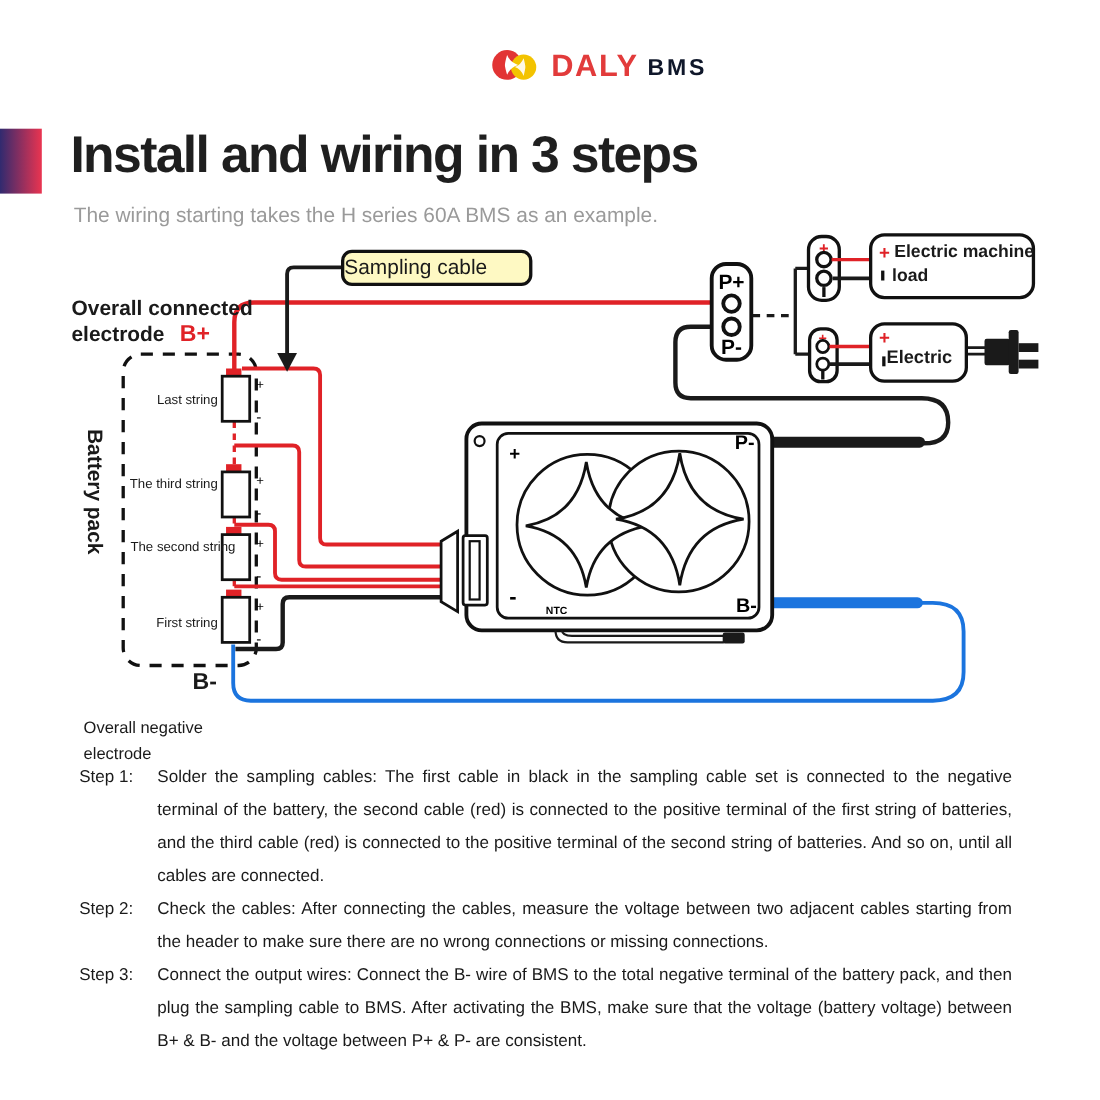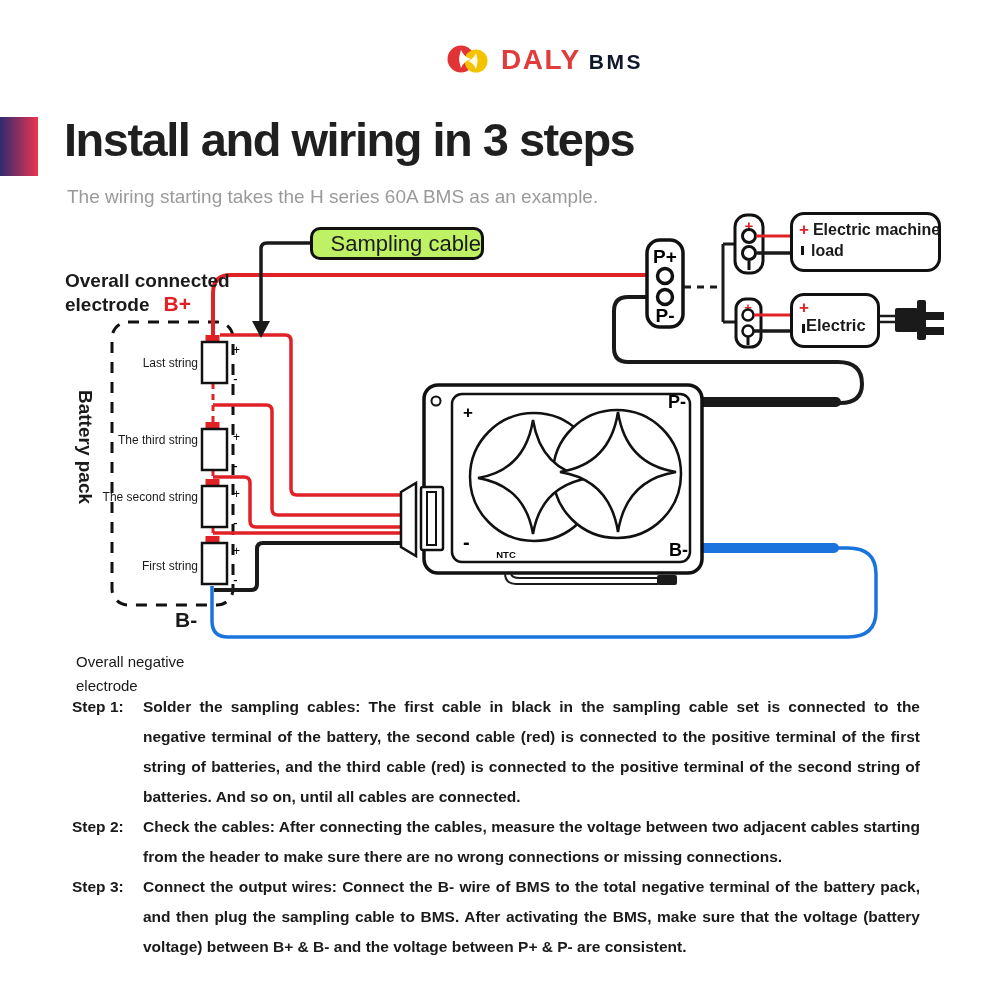--- a/index.html
+++ b/index.html
@@ -16,22 +16,22 @@
   
   .grad-bar{position:absolute;left:0;top:117px;width:38px;height:59px;
             background:linear-gradient(90deg,#312a6f,#ea3450);}
   .title{position:absolute;left:64px;top:112px;font-size:47px;font-weight:700;
          letter-spacing:-1.5px;color:#1f1f1f;white-space:nowrap;}
   .subtitle{position:absolute;left:67px;top:186px;font-size:19px;color:#9a9a9a;}
 
   
   .lbl{position:absolute;color:#1a1a1a;}
   .sampling-box{left:310px;top:227px;width:168px;height:27px;border:3px solid #111;
-                border-radius:10px;background:#bef264;text-align:right;line-height:27px;
-                font-size:22px;}
+                border-radius:10px;background:#fef9c3;text-align:left;line-height:27px;
+                font-size:19px;}
   .op{left:65px;top:269px;font-size:19px;font-weight:700;line-height:23px;}
   .bplus{color:#e02227;font-size:21px;font-weight:700;margin-left:14px;}
   .battery-pack{left:74px;top:390px;height:150px;font-size:19px;font-weight:700;
                 writing-mode:vertical-rl;}
   .cell-lbl{font-size:12px;text-align:right;width:138px;line-height:19px;}
   .bminus{left:175px;top:608px;font-size:21px;font-weight:700;}
   .on{left:76px;top:630px;font-size:15px;font-weight:400;line-height:24px;margin-top:20px;}
 
   .load-box{left:790px;top:212px;width:139px;height:50px;border:3px solid #111;
             border-radius:14px;background:#fff;padding:4px 0 0 6px;}
@@ -41,21 +41,21 @@
   .tickbar{display:inline-block;width:3px;height:9px;background:#111;margin:0 7px 0 2px;}
 
   .recharge-box{left:790px;top:293px;width:84px;height:49px;border:3px solid #111;
                 border-radius:14px;background:#fff;}
   .recharge-plus{position:absolute;left:6px;top:2px;font-size:17px;font-weight:700;color:#e02227;}
   .recharge-tick{position:absolute;left:9px;top:28px;width:3px;height:9px;background:#111;}
   .recharge-txt{position:absolute;left:13px;top:20px;font-size:16.5px;font-weight:700;}
 
   
   .steps{position:absolute;left:72px;top:692px;width:848px;font-size:15.5px;line-height:30px;}
-  .step{display:flex;font-weight:bold;}
+  .step{display:flex;}
   .step-label{flex:0 0 71px;white-space:nowrap;}
   .step-text{flex:1;text-align:justify;}
 
   svg text{font-family:"Liberation Sans",sans-serif;}
 </style>
 </head>
 <body>
 
 <div class="page">
 
@@ -192,21 +192,21 @@
 
   <div class="lbl op">
     <div>Overall connected</div>
     <div><span>electrode</span><span class="bplus">B+</span></div>
   </div>
 
   <div class="lbl battery-pack">Battery pack</div>
 
   <div class="lbl cell-lbl" style="left:60px;top:354px;">Last string</div>
   <div class="lbl cell-lbl" style="left:60px;top:431px;">The third string</div>
-  <div class="lbl cell-lbl" style="left:52px;top:488px;width:146px;">The second string</div>
+  <div class="lbl cell-lbl" style="left:68px;top:488px;width:146px;">The second string</div>
   <div class="lbl cell-lbl" style="left:60px;top:557px;">First string</div>
 
   <div class="lbl bminus">B-</div>
   <div class="lbl on">
     <div>Overall negative</div>
     <div>electrode</div>
   </div>
 
   <div class="lbl load-box">
     <div class="load-row">

